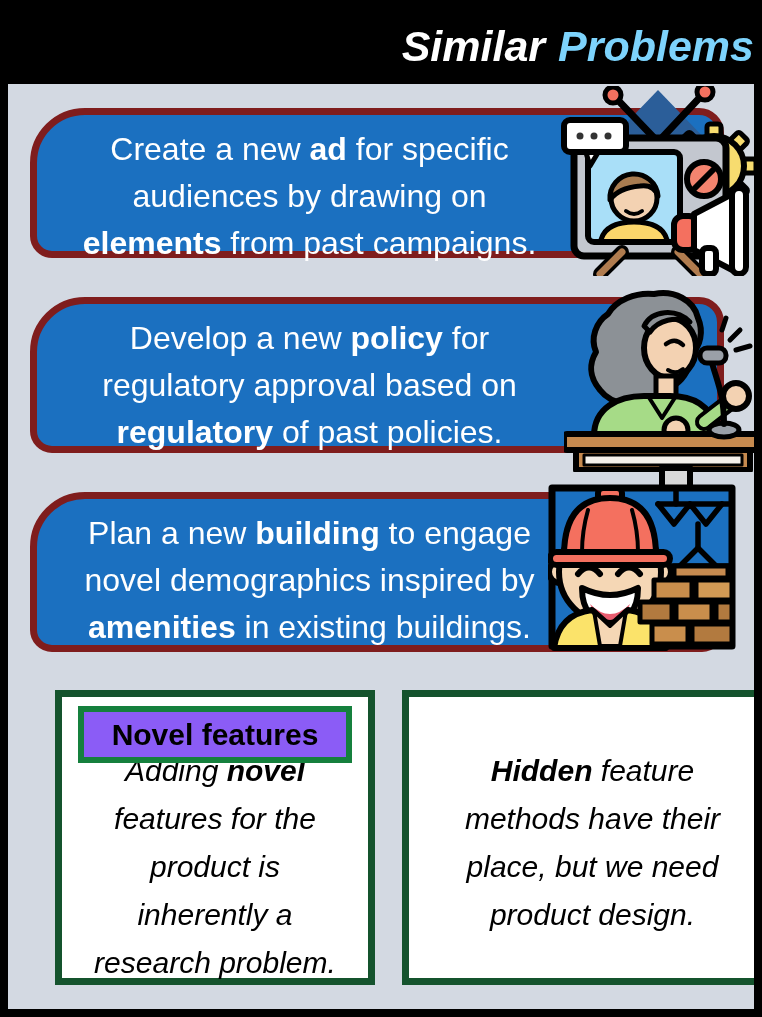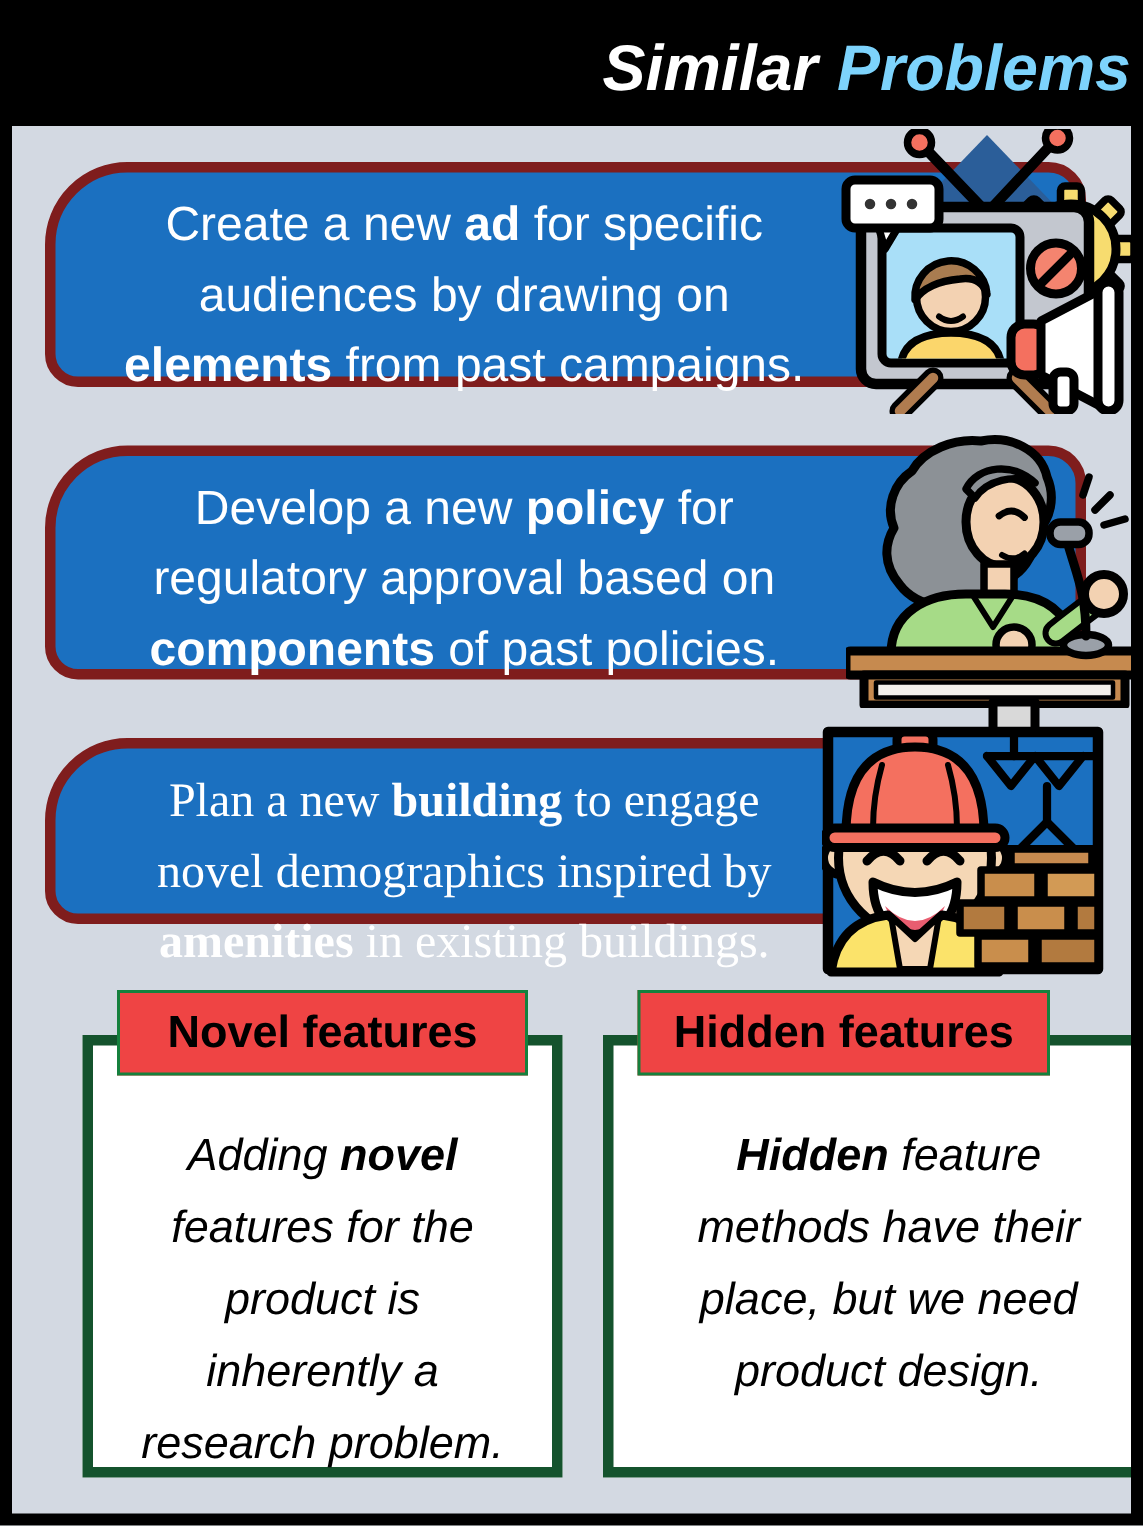--- a/index.html
+++ b/index.html
@@ -16,21 +16,21 @@
   .title-band .w1{color:#FFFFFF;margin-right:13px;}
   .title-band .w2{color:#7dd3fc;}
 
   .banner{
     position:absolute;left:22px;width:694px;box-sizing:border-box;
     background:#1B70C0;border:7px solid #7f1d1d;
     border-radius:55px 25px 22px 22px;color:#fff;
   }
   .b1{top:100px;height:150px;}
   .b2{top:289px;height:156px;}
-  .b3{top:484px;height:124px;font-family:Liberation Serif, serif;}
+  .b3{top:484px;height:160px;}
   .banner .txt{
     padding:11px 160px 0 25px;text-align:center;
     font-size:32px;line-height:47px;font-weight:400;
   }
   .banner .txt .bd{font-weight:700;}
 
   .icon{position:absolute;}
   .i1{left:550px;top:78px;width:200px;height:190px;}
   .i2{left:556px;top:276px;width:198px;height:188px;}
   .i3{left:540px;top:458px;width:206px;height:194px;}
@@ -41,22 +41,22 @@
   }
   .fb-left{left:47px;width:320px;}
   .fb-right{left:394px;width:381px;}
   .fbox .body{
     margin-top:50px;text-align:center;font-style:italic;
     font-size:30px;line-height:48px;color:#000;font-weight:400;
   }
   .fbox .body .bd{font-weight:700;}
 
   .fhead{
-    position:absolute;top:652px;height:57px;box-sizing:border-box;
-    background:#ef4444;border:2px solid #15803d;z-index:2;
+    position:absolute;top:698px;height:57px;box-sizing:border-box;
+    background:#8b5cf6;border:6px solid #15803d;z-index:2;
     display:flex;align-items:center;justify-content:center;
     font-weight:700;font-size:30px;color:#000;
   }
   .fh-left{left:70px;width:274px;}
   .fh-right{left:417px;width:275px;}
 </style>
 </head>
 <body>
 
 <div class="frame">
@@ -71,21 +71,21 @@
       <div><span>Create a new </span><span class="bd">ad</span><span> for specific</span></div>
       <div><span>audiences by drawing on</span></div>
       <div><span class="bd">elements</span><span> from past campaigns.</span></div>
     </div>
   </div>
 
   <div class="banner b2">
     <div class="txt">
       <div><span>Develop a new </span><span class="bd">policy</span><span> for</span></div>
       <div><span>regulatory approval based on</span></div>
-      <div><span class="bd">components</span><span> of past policies.</span></div>
+      <div><span class="bd">regulatory</span><span> of past policies.</span></div>
     </div>
   </div>
 
   <div class="banner b3">
     <div class="txt">
       <div><span>Plan a new </span><span class="bd">building</span><span> to engage</span></div>
       <div><span>novel demographics inspired by</span></div>
       <div><span class="bd">amenities</span><span> in existing buildings.</span></div>
     </div>
   </div>
@@ -230,17 +230,14 @@
       <div><span class="bd">Hidden</span><span> feature</span></div>
       <div><span>methods have their</span></div>
       <div><span>place, but we need</span></div>
       <div><span>product design.</span></div>
     </div>
   </div>
 
   <div class="fhead fh-left">
     <span>Novel features</span>
   </div>
-  <div class="fhead fh-right">
-    <span>Hidden features</span>
-  </div>
 
 </div>
 
 </body></html>

